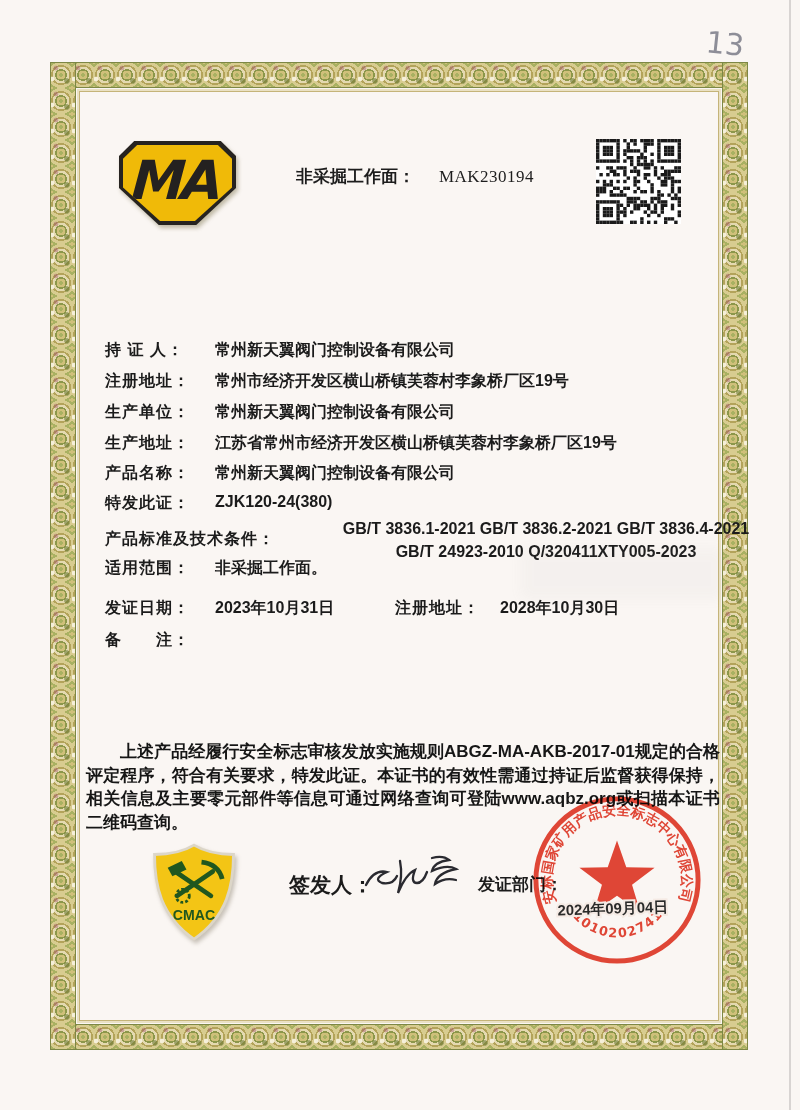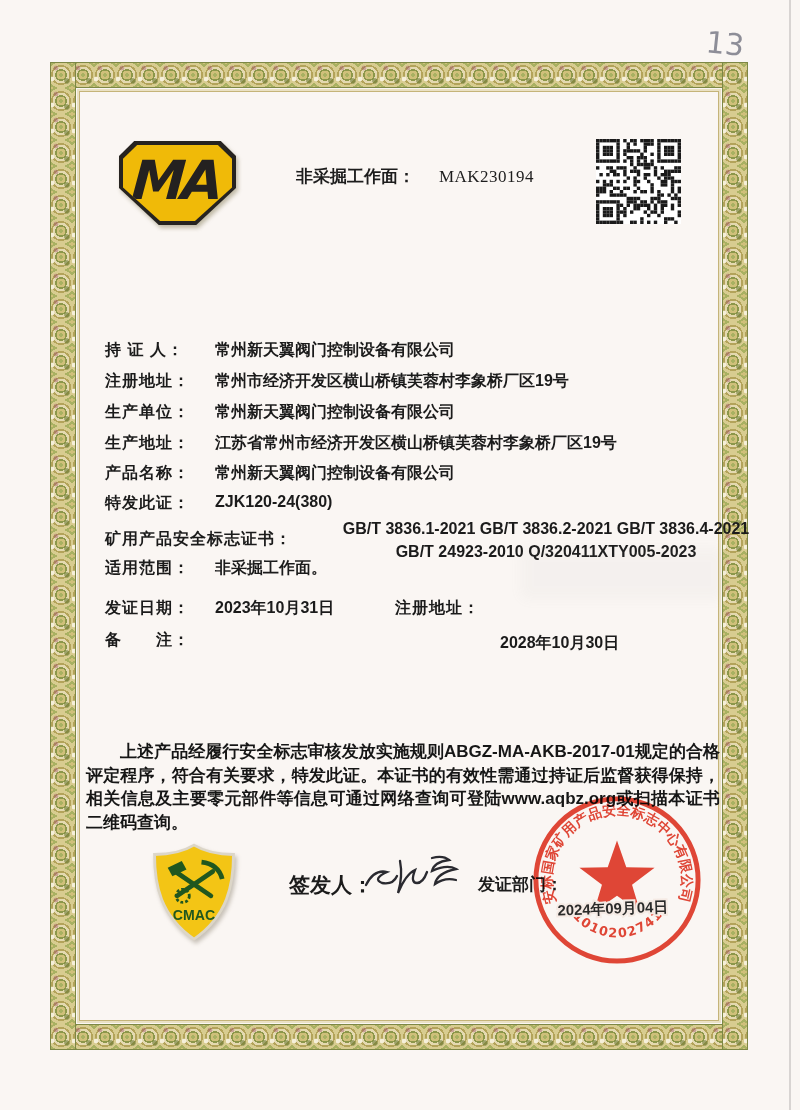--- a/index.html
+++ b/index.html
@@ -49,21 +49,21 @@
     font-size:38px; font-weight:bold; color:#121212; letter-spacing:3px;
     font-family:"Liberation Serif", serif; }
 
   
   .row { position:absolute; left:0; width:800px; font-size:16px; color:#1b1b1b; }
   .row .lbl { position:absolute; left:105px; font-weight:bold; letter-spacing:1px; white-space:nowrap; }
   .row .val { position:absolute; left:215px; font-weight:bold; white-space:nowrap;text-align:center; }
   .row.std .val { left:310px; width:408px; white-space:normal; line-height:23px; font-size:16px;margin-left:32px; }
   .row.std .lbl { top:12px; }
   .dates .lbl2 { position:absolute; left:395px; font-weight:bold; letter-spacing:1px; }
-  .dates .val2 { position:absolute; left:500px; font-weight:bold; white-space:nowrap;margin-top:35px; }
+  .dates .val2 { position:absolute; left:500px; font-weight:bold; white-space:nowrap; }
 
   .ghost { position:absolute; left:520px; top:548px; width:205px; height:52px;
     background:#9a9a9a; opacity:.05; filter:blur(6px); border-radius:8px; }
 
   
   .statement { position:absolute; left:86px; top:740px; width:634px; font-size:17px;
     font-weight:bold; color:#161616; line-height:23.5px; text-align:justify; text-indent:2em; }
 
   
   .cmac { position:absolute; left:147px; top:842px; width:94px; height:104px;
@@ -424,21 +424,21 @@
   </div>
   <div class="row" style="top:463px">
     <span class="lbl">产品名称：</span>
     <span class="val">常州新天翼阀门控制设备有限公司</span>
   </div>
   <div class="row" style="top:493px">
     <span class="lbl">特发此证：</span>
     <span class="val">ZJK120-24(380)</span>
   </div>
   <div class="row std" style="top:517px">
-    <span class="lbl">矿用产品安全标志证书：</span>
+    <span class="lbl">产品标准及技术条件：</span>
     <span class="val">GB/T 3836.1-2021 GB/T 3836.2-2021 GB/T 3836.4-2021 GB/T 24923-2010 Q/320411XTY005-2023</span>
   </div>
   <div class="row" style="top:558px">
     <span class="lbl">适用范围：</span>
     <span class="val">非采掘工作面。</span>
   </div>
 
   <div class="ghost"></div>
 
   <div class="row dates" style="top:598px">

